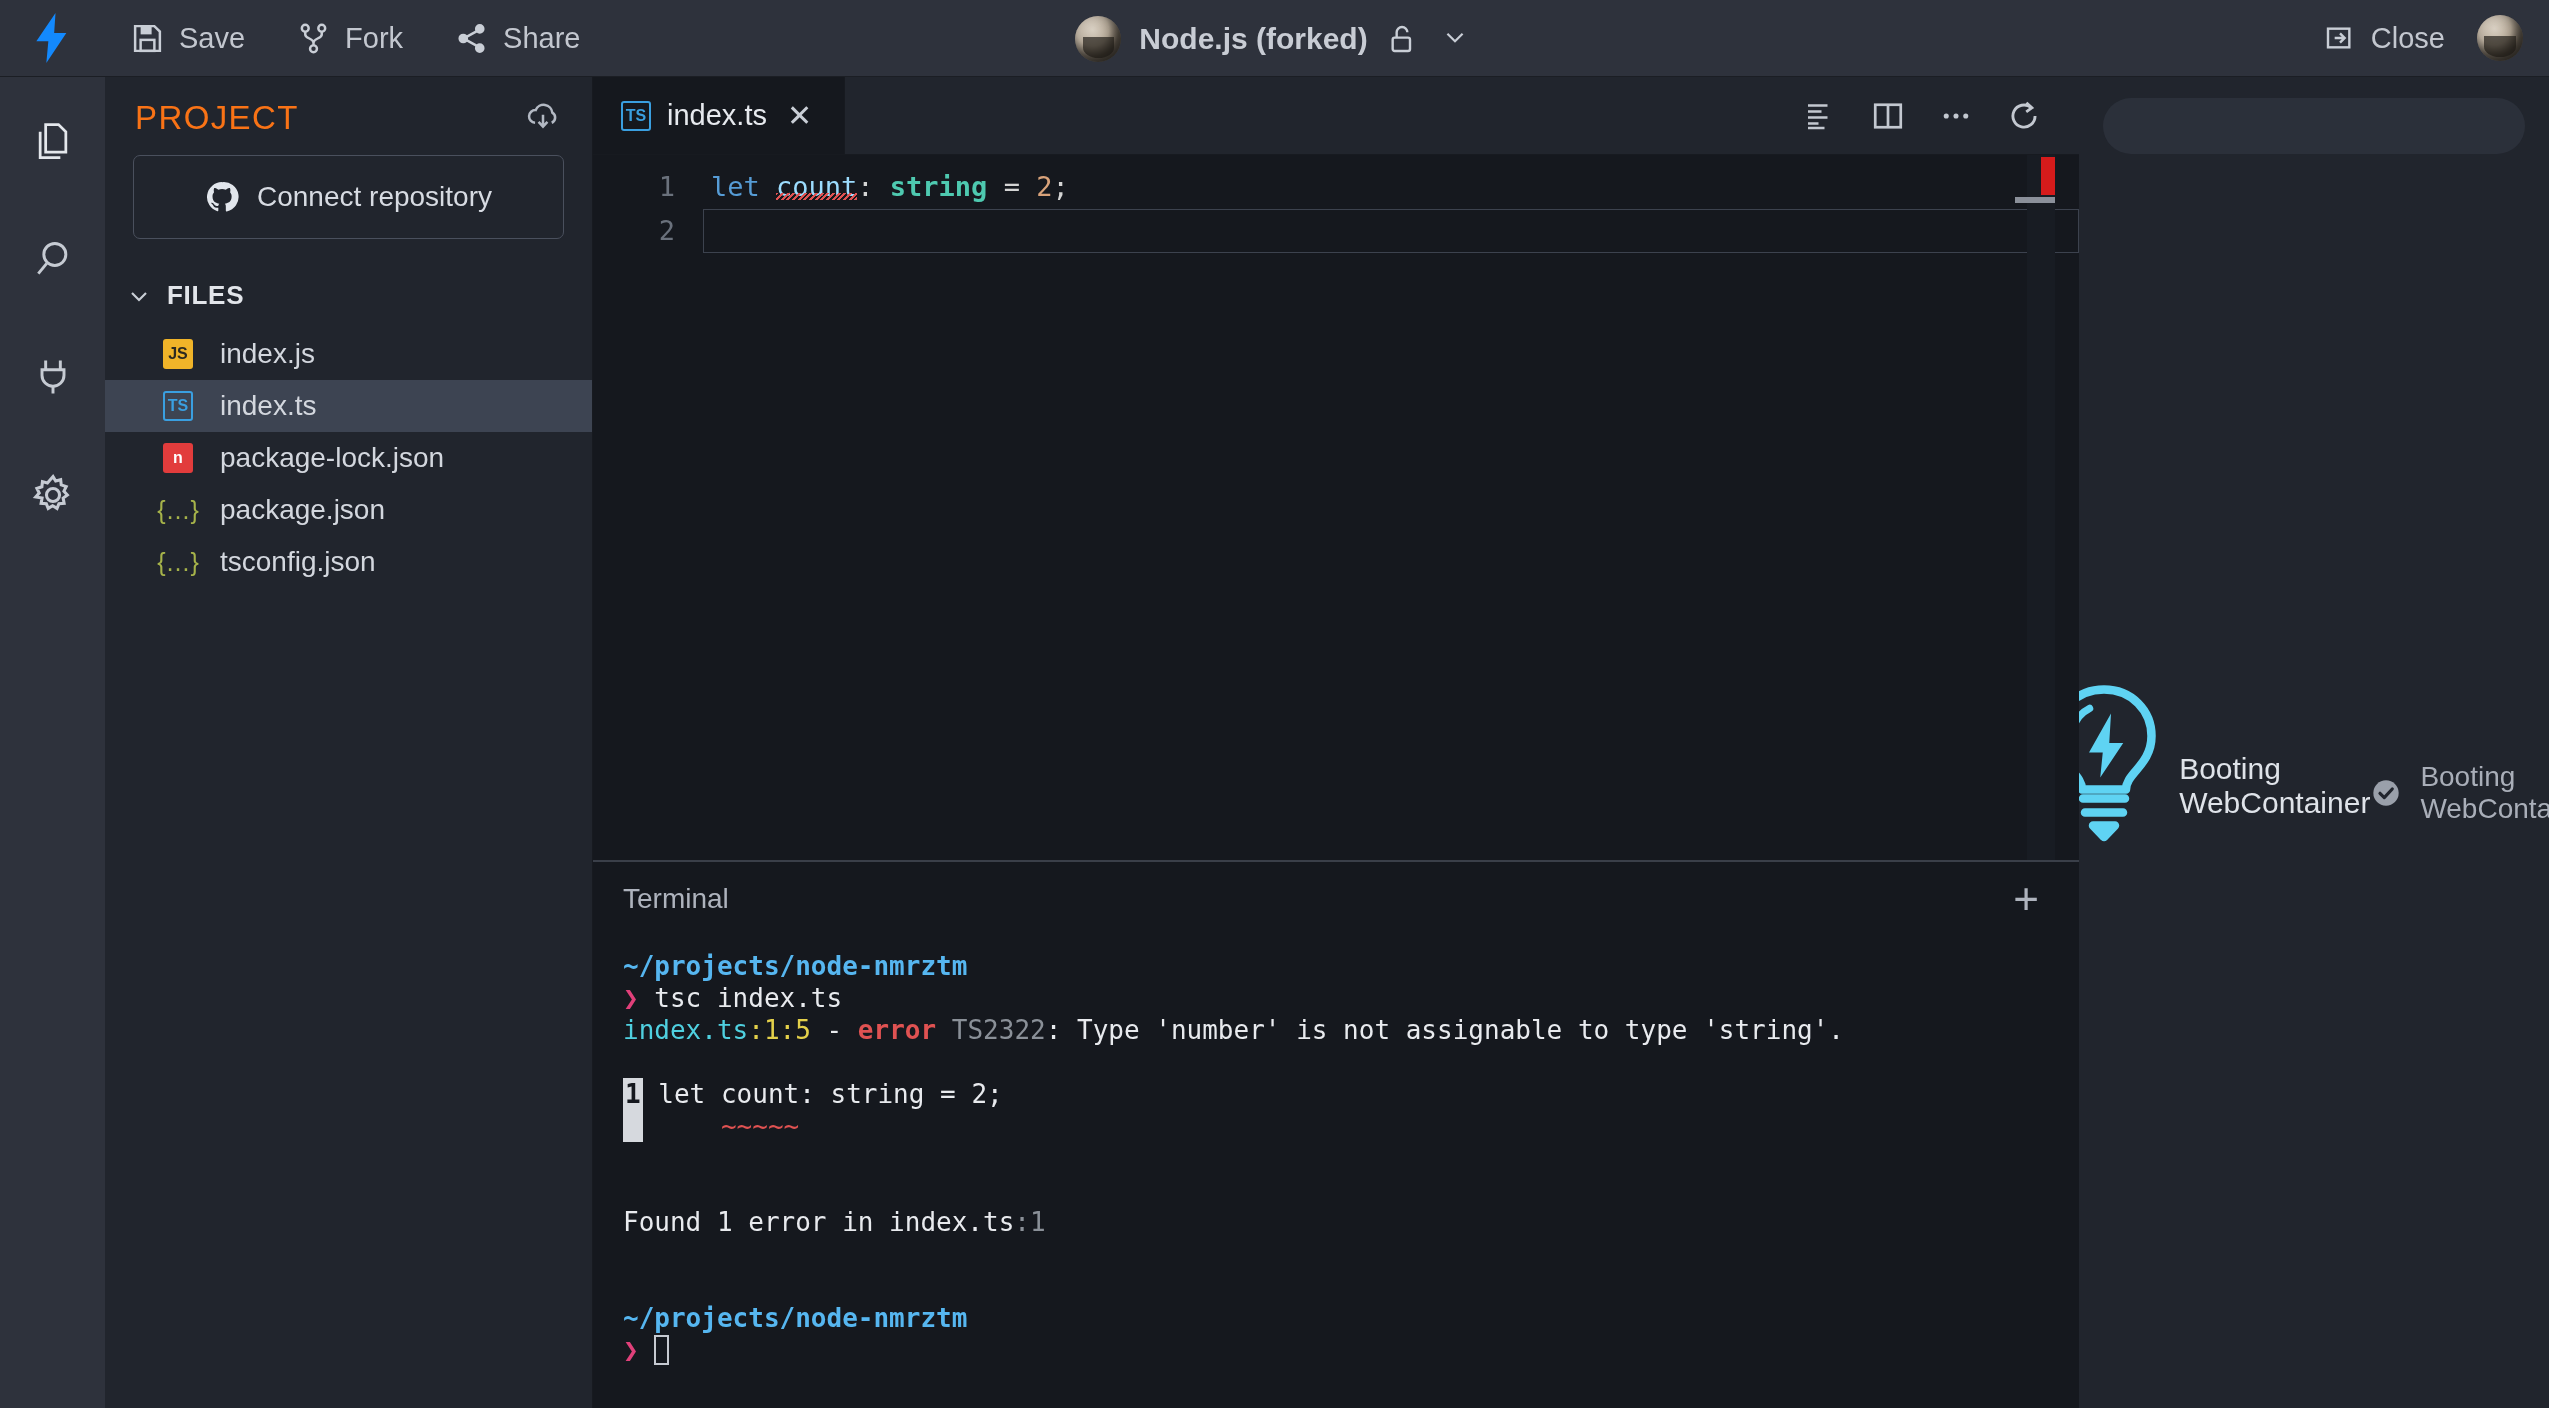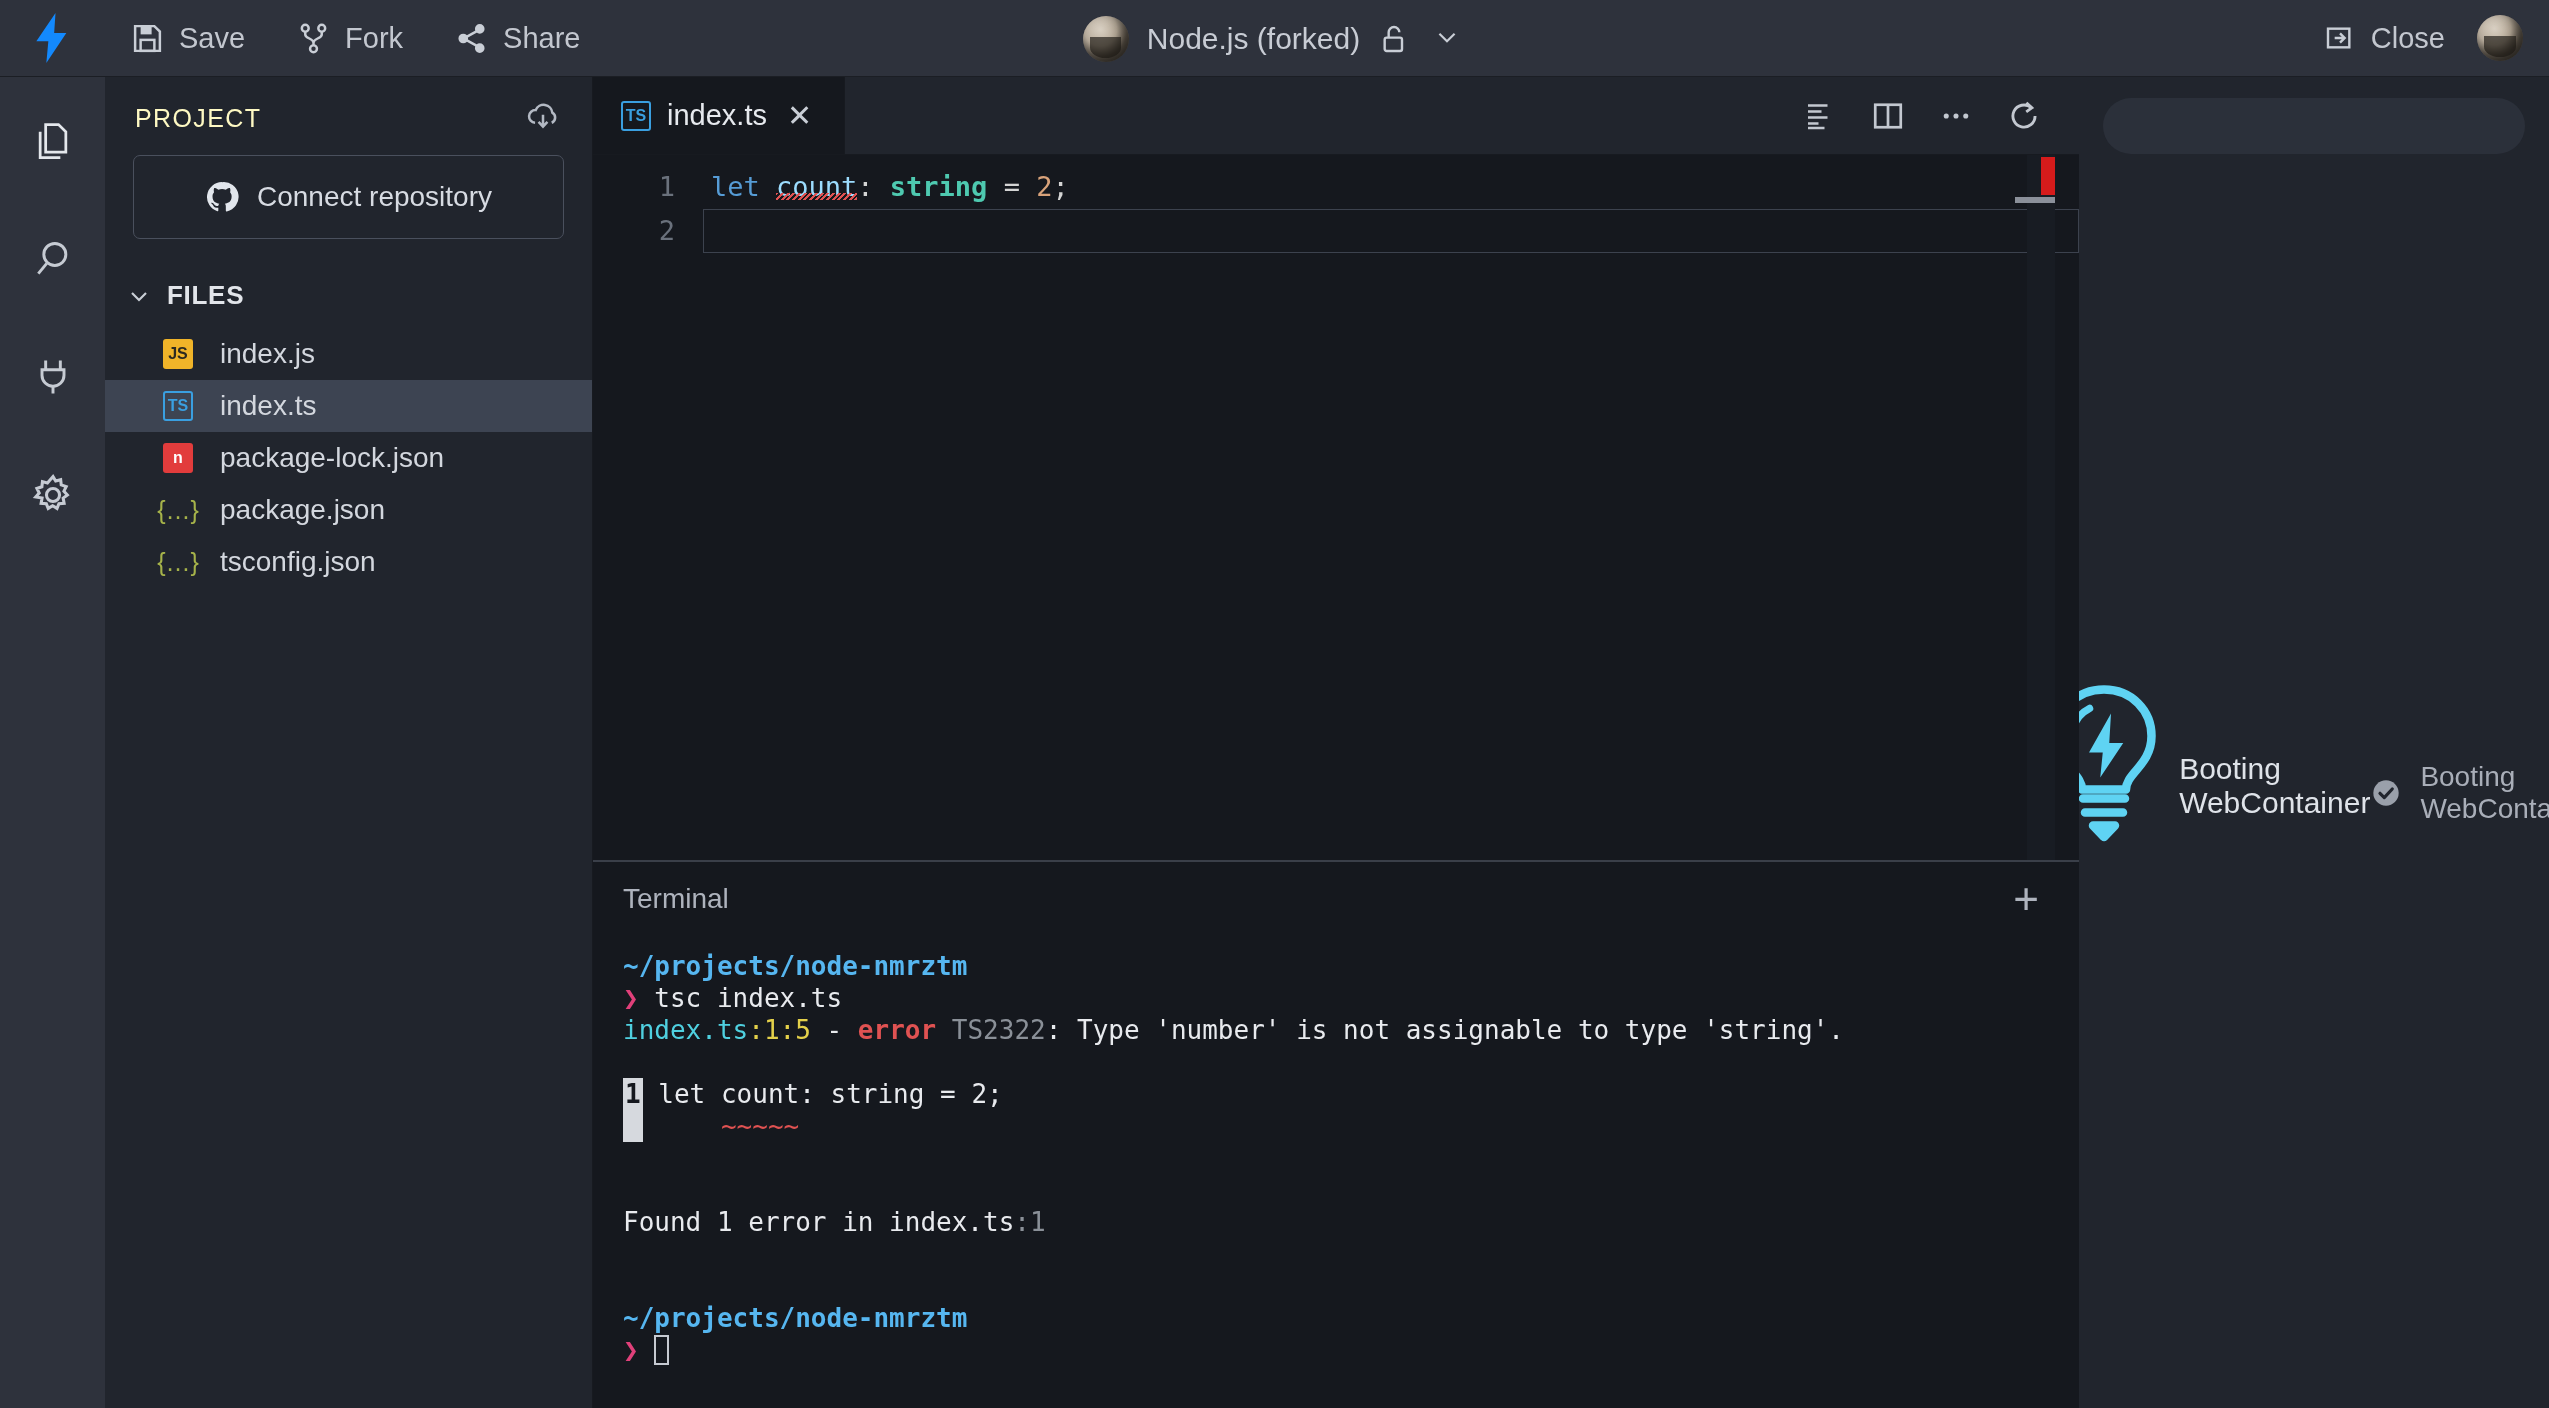--- a/index.html
+++ b/index.html
@@ -21,21 +21,21 @@
   }
   .logo-btn { width: 105px; display: flex; align-items: center; justify-content: center; }
   .hdr-btn {
     display: flex; align-items: center; gap: 15px;
     height: 66px; padding: 0 26px;
     color: #c3c7cf; font-size: 29px; cursor: pointer;
   }
   .hdr-center {
     position: absolute; left: 0; right: 0; top: 0; height: 77px;
     display: flex; align-items: center; justify-content: center;
-    gap: 18px; pointer-events: none;
+    gap: 18px; pointer-events: none; font-weight: bold;
   }
   .hdr-center > * { pointer-events: auto; }
   .avatar {
     width: 46px; height: 46px; border-radius: 50%;
     background: radial-gradient(circle at 38% 30%, #d8cfc2 0%, #b9ac9a 38%, #6d6356 62%, #3c3831 100%);
     box-shadow: inset -6px -7px 13px rgba(0,0,0,.55), inset 5px 4px 10px rgba(255,255,255,.13);
     flex-shrink: 0; position: relative; overflow: hidden;
   }
   .avatar::after {
     content: ""; position: absolute; left: 16%; top: 46%;
@@ -61,21 +61,21 @@
   
   .sidebar {
     width: 488px; min-width: 488px; background: #21252d;
     display: flex; flex-direction: column;
     border-right: 1px solid #171a20;
   }
   .side-head {
     display: flex; align-items: center; justify-content: space-between;
     padding: 22px 30px 8px 30px;
   }
-  .side-title { color: #fef9c3; font-size: 25px; letter-spacing: 1.4px; }
+  .side-title { color: #f97316; font-size: 33px; letter-spacing: 1.4px; }
   .connect-wrap { padding: 10px 28px 28px 28px; }
   .connect-btn {
     width: 100%; height: 84px;
     border: 1px solid #4a505d; border-radius: 7px;
     background: transparent; color: #d7dbe2; font-size: 28px;
     display: flex; align-items: center; justify-content: center; gap: 18px;
     cursor: pointer; font-family: "Liberation Sans", sans-serif;
   }
   .sec-row {
     display: flex; align-items: center; gap: 16px;

